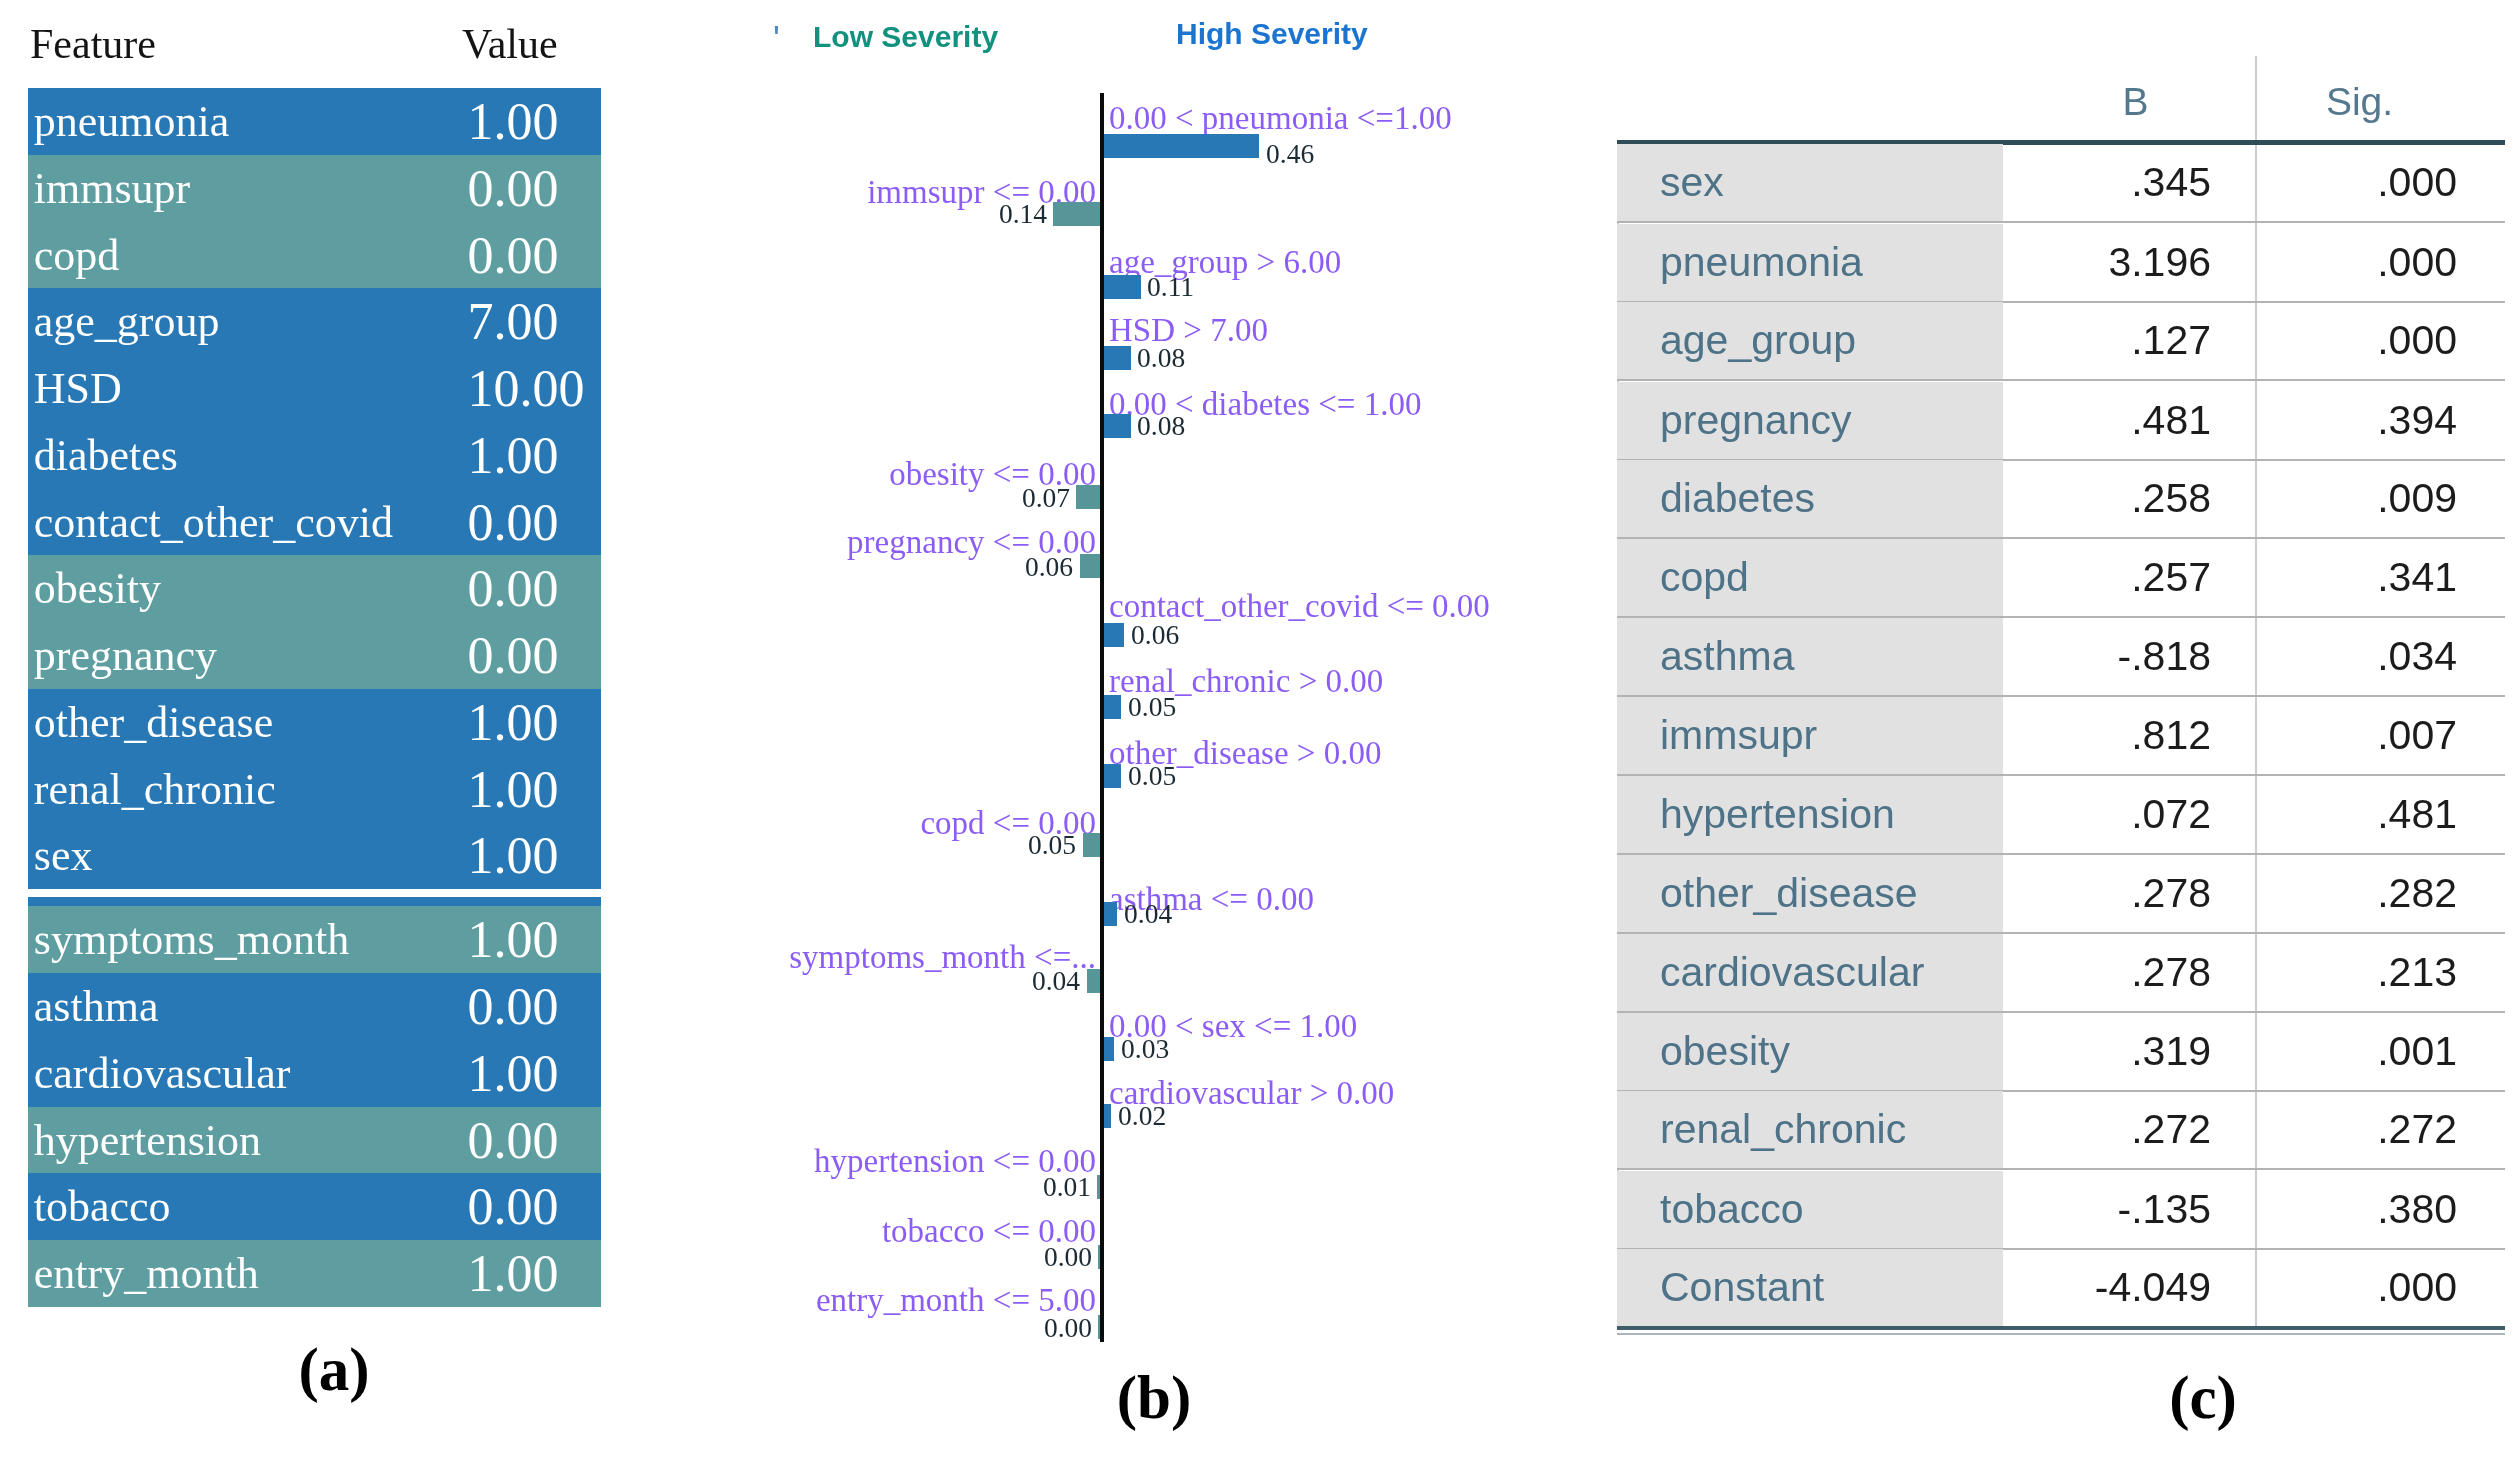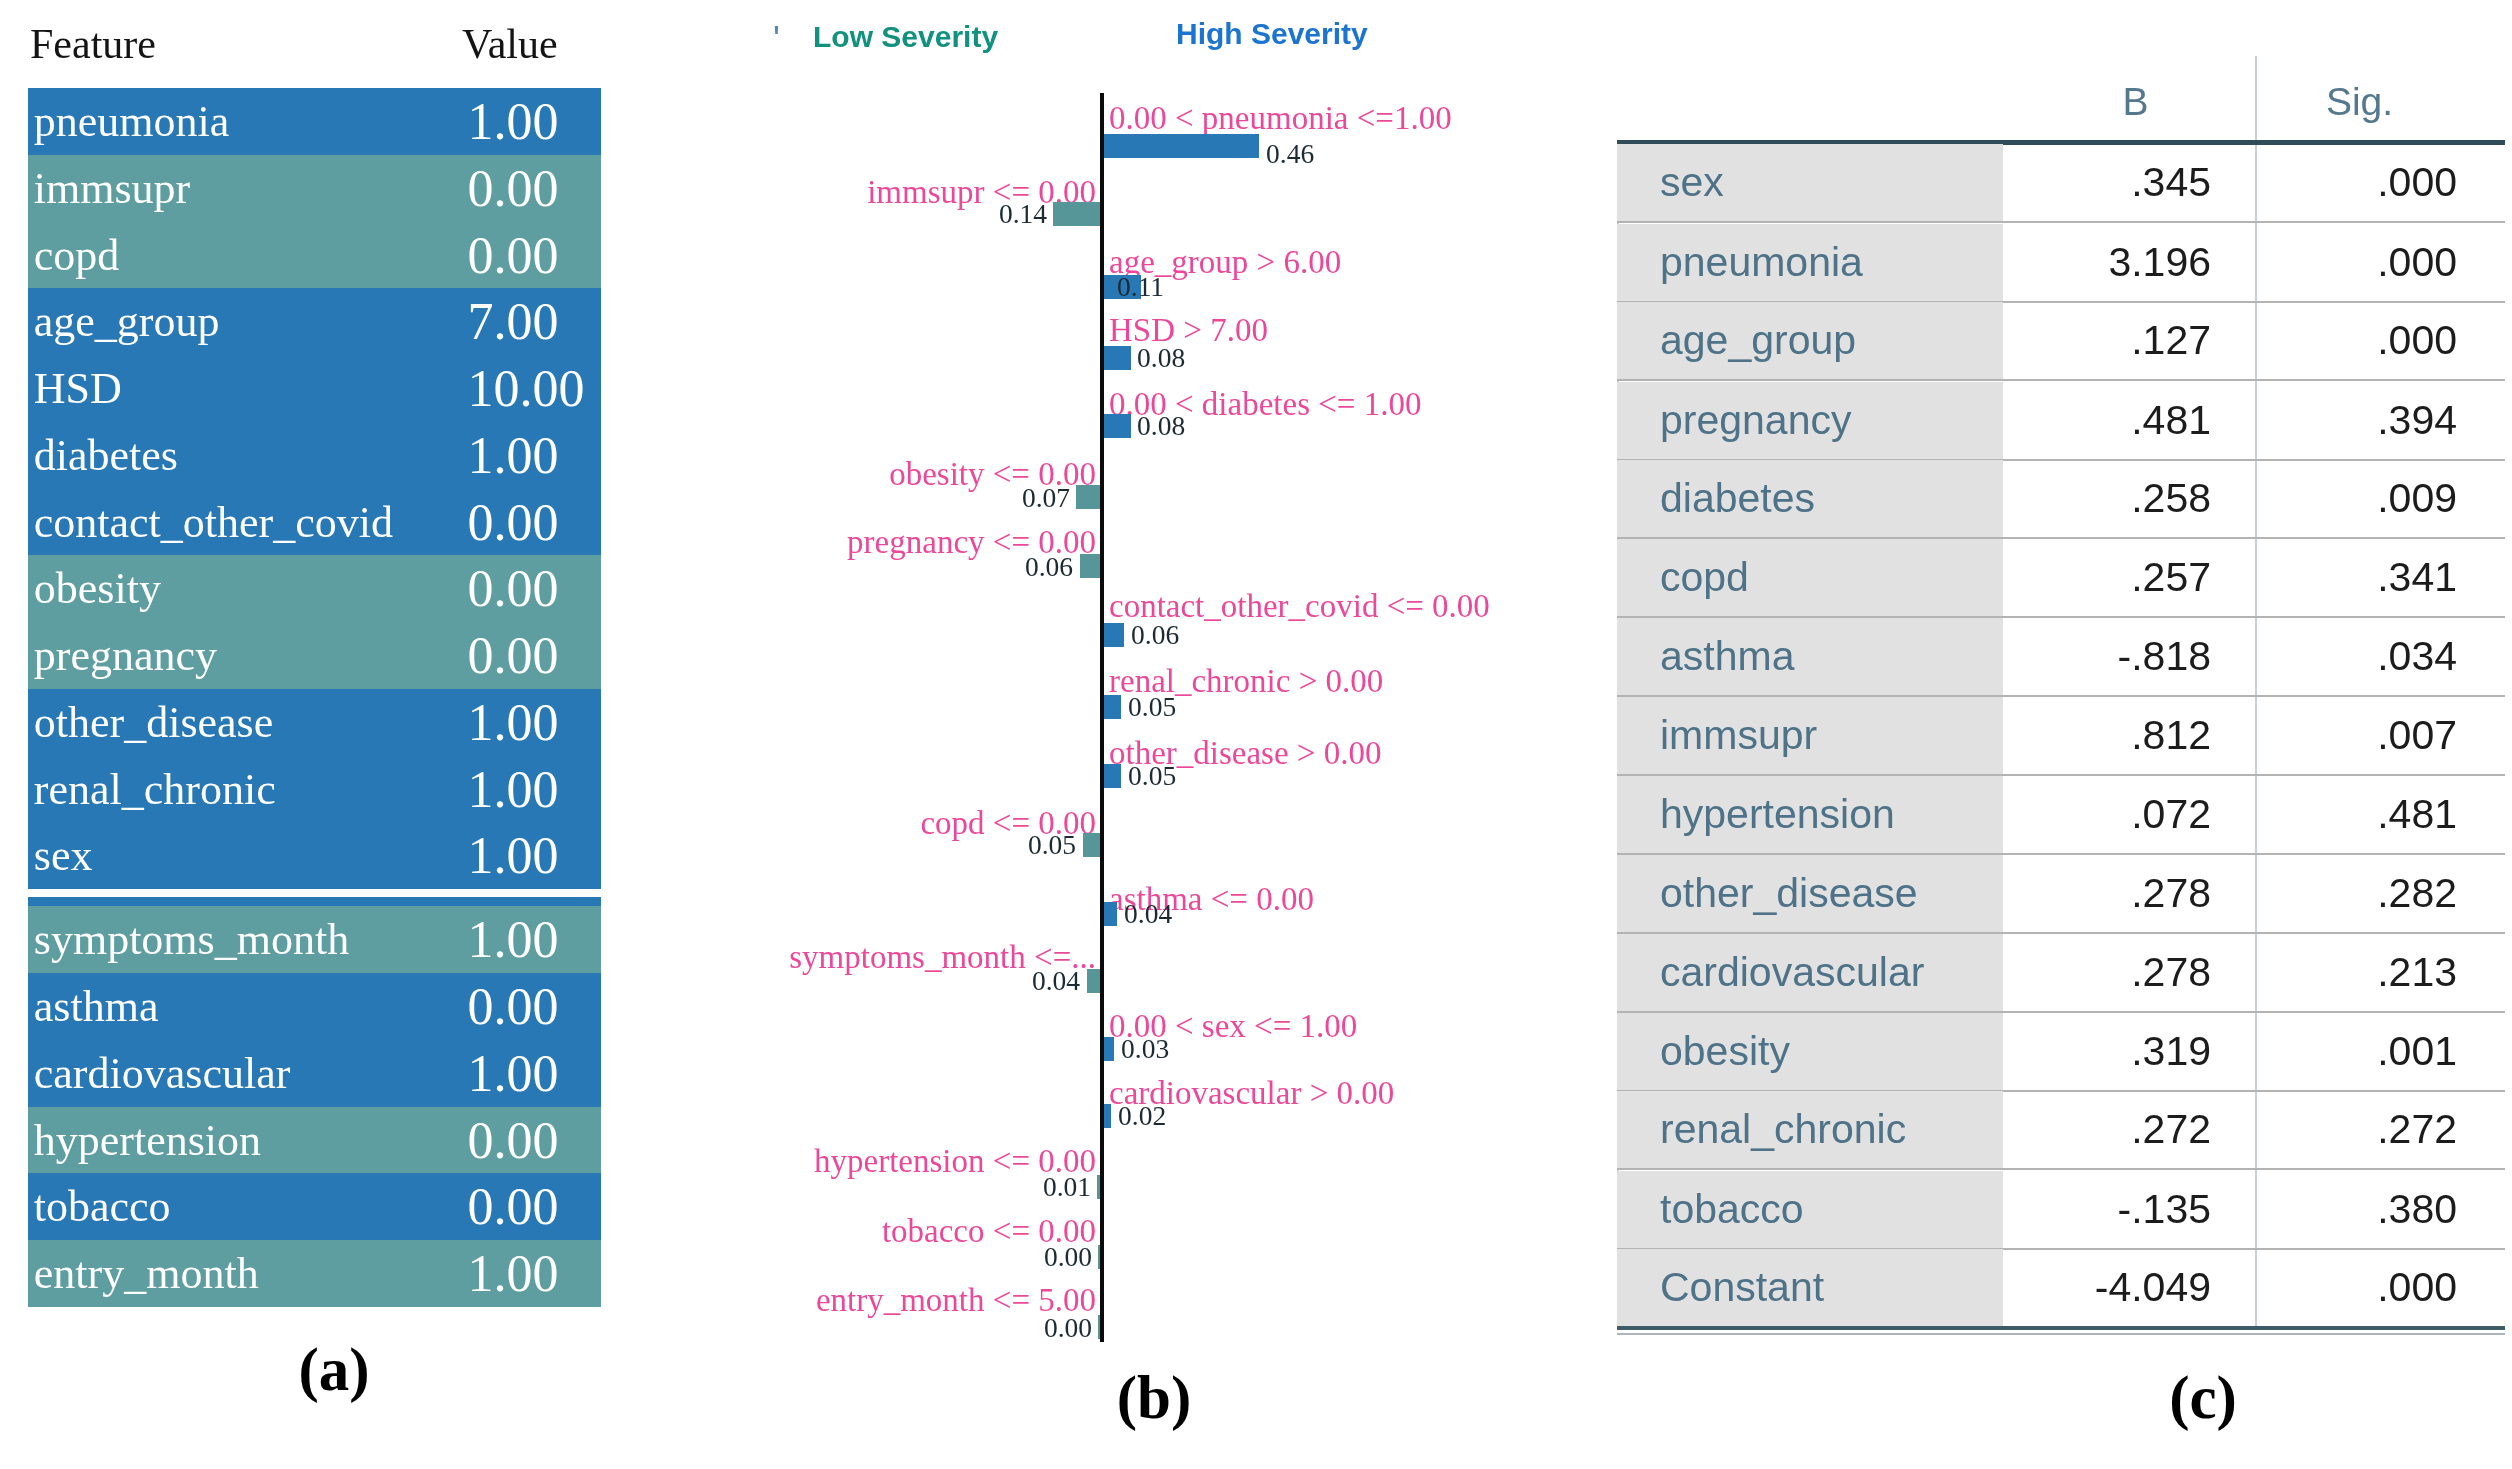--- a/index.html
+++ b/index.html
@@ -17,21 +17,21 @@
   .pa-sliver{position:absolute;left:0;width:573px;background:#2878b5;}
   .pa-feature{position:absolute;left:6.3px;top:0;line-height:67px;font-size:44px;color:#ffffff;white-space:nowrap;}
   .pa-value{position:absolute;left:440px;top:0;line-height:67px;font-size:52px;color:#ffffff;white-space:nowrap;}
 
   
   .pb-title{position:absolute;font-family:"Liberation Sans",sans-serif;font-weight:700;font-size:30px;white-space:nowrap;}
   #pb-title-low{left:813px;top:20.4px;color:#12917f;}
   #pb-title-high{left:1176px;top:17.3px;color:#1b74d0;}
   .stray{position:absolute;left:773px;top:19px;font-size:36px;color:#4f86c6;font-family:"Liberation Sans",sans-serif;}
   .axis-line{position:absolute;left:1100px;top:93px;width:3.9px;height:1249px;background:#0b0b0b;}
-  .pb-label{position:absolute;font-size:33px;line-height:38px;color:#ec4899;white-space:nowrap;}
+  .pb-label{position:absolute;font-size:33px;line-height:38px;color:#8b5cf6;white-space:nowrap;}
   .pb-bar{position:absolute;height:23.6px;}
   .pb-bar.high{background:#2878b5;}
   .pb-bar.low{background:#569598;}
   .pb-val{position:absolute;font-size:27.5px;line-height:25px;color:#1c2b33;white-space:nowrap;}
 
   
   #panel-c{position:absolute;left:1617px;top:47px;width:888px;height:1319px;
            font-family:"Liberation Sans",sans-serif;}
   .pc-head{position:absolute;top:31px;width:157px;text-align:center;font-size:39px;color:#54788e;line-height:47px;}
   #pc-head-b{left:440px;}
@@ -147,21 +147,21 @@
     <div class="axis-line"></div>
     <div id="panel-b-items">
         <div class="pb-label" style="top: 99px; left: 1109px;">0.00 &lt; pneumonia &lt;=1.00</div>
         <div class="pb-bar high" style="top: 134px; width: 155px; left: 1104px;"></div>
         <div class="pb-val" style="top: 133px; left: 1266px; margin-top: 8px;">0.46</div>
         <div class="pb-label" style="top: 173px; right: 1416px;">immsupr &lt;= 0.00</div>
         <div class="pb-bar low" style="top: 202px; width: 47px; right: 1412px;"></div>
         <div class="pb-val" style="top: 201px; right: 1465px;">0.14</div>
         <div class="pb-label" style="top: 243px; left: 1109px; text-align: center;">age_group &gt; 6.00</div>
         <div class="pb-bar high" style="top: 275px; width: 37px; left: 1104px;"></div>
-        <div class="pb-val" style="top: 274px; left: 1117px;">0.11</div>
+        <div class="pb-val" style="top: 274px; left: 1147px;">0.11</div>
         <div class="pb-label" style="top: 311px; left: 1109px;">HSD &gt; 7.00</div>
         <div class="pb-bar high" style="top: 346px; width: 27px; left: 1104px;"></div>
         <div class="pb-val" style="top: 345px; left: 1137px;">0.08</div>
         <div class="pb-label" style="top: 385px; left: 1109px;">0.00 &lt; diabetes &lt;= 1.00</div>
         <div class="pb-bar high" style="top: 414px; width: 27px; left: 1104px;"></div>
         <div class="pb-val" style="top: 413px; left: 1137px;">0.08</div>
         <div class="pb-label" style="top: 455px; right: 1416px;">obesity &lt;= 0.00</div>
         <div class="pb-bar low" style="top: 485px; width: 23.6px; right: 1412px;"></div>
         <div class="pb-val" style="top: 485px; right: 1442px;">0.07</div>
         <div class="pb-label" style="top: 523px; right: 1416px;">pregnancy &lt;= 0.00</div>

